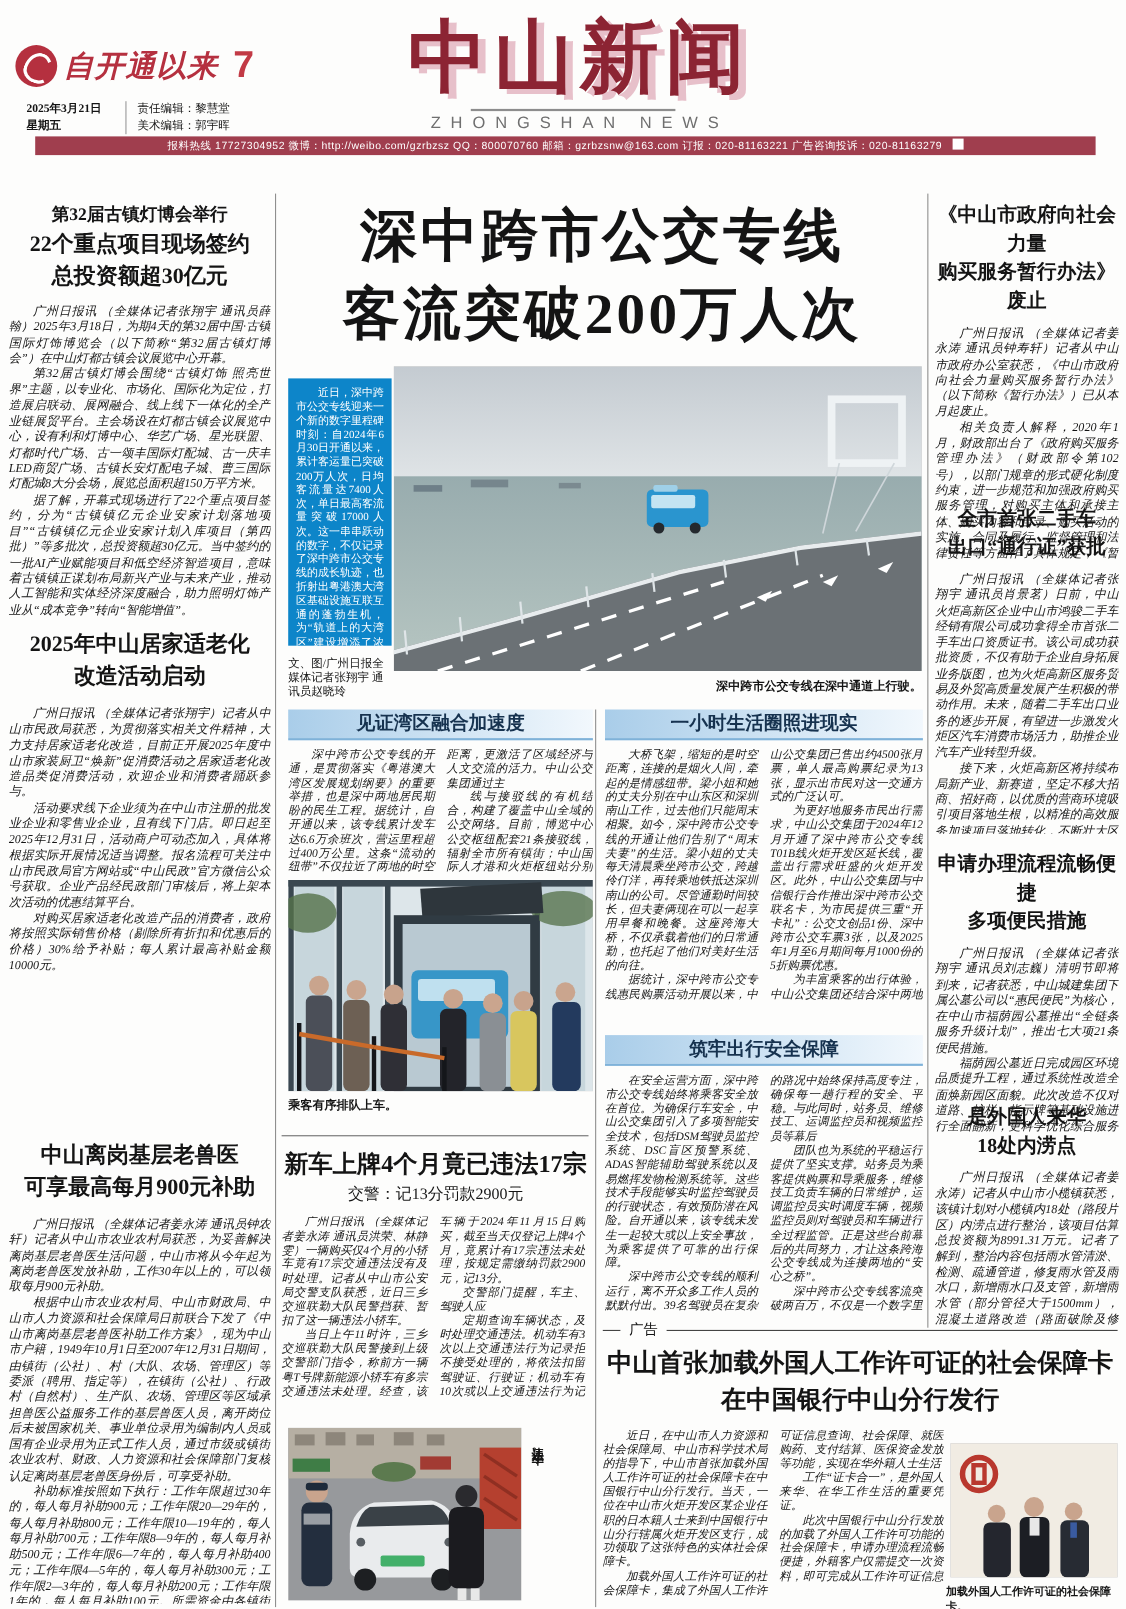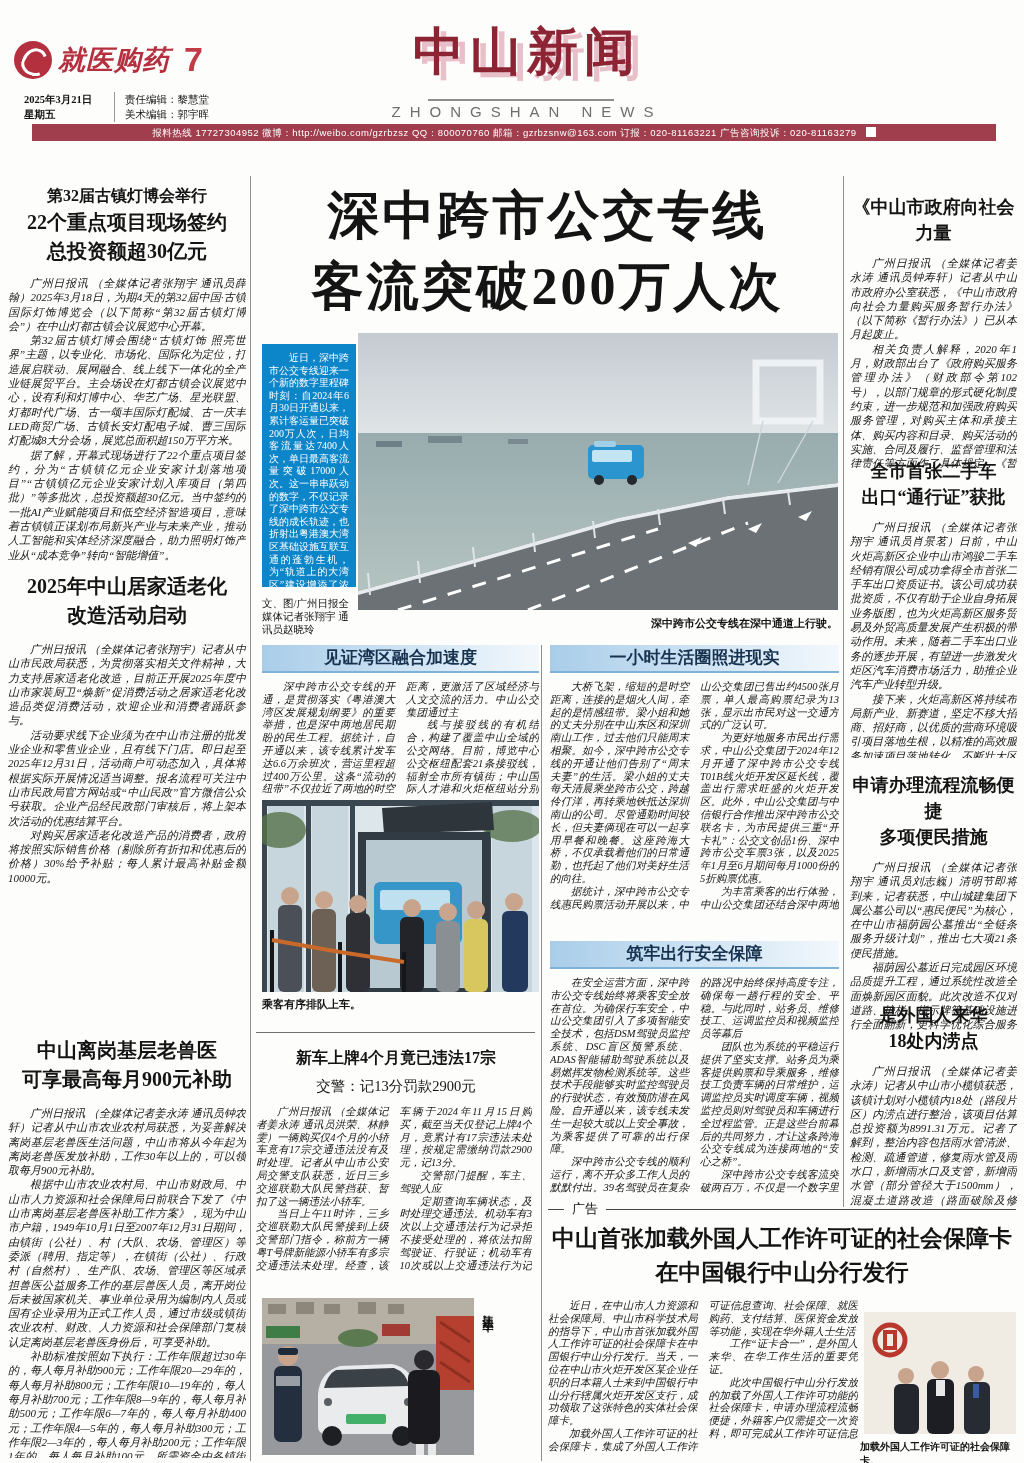--- a/index.html
+++ b/index.html
@@ -6,21 +6,21 @@
   .page{position:relative;width:1024px;height:1463px;background:#fdfdfc;margin:0 auto;overflow:hidden;
         font-family:"Liberation Serif","DejaVu Serif",serif;color:#141414;}
   
   .brand{position:absolute;left:14px;top:40px;display:flex;align-items:center;}
   .emblem{width:38px;height:38px;border-radius:50%;background:#b5303f;position:relative;flex:0 0 auto;}
   .emblem::after{content:"";position:absolute;left:8px;top:7px;width:20px;height:22px;border:3px solid #fff;border-radius:50% 50% 50% 50%/60% 60% 40% 40%;border-right-color:transparent;transform:rotate(20deg);}
   .brand-name{font-size:27px;font-weight:bold;font-style:italic;color:#b5303f;margin-left:6px;letter-spacing:1px;}
   .page-no{font-size:34px;font-weight:bold;color:#c23a45;margin-left:14px;font-family:"Liberation Sans",sans-serif;}
   .dateblock{position:absolute;left:24px;top:92px;font-size:10.5px;line-height:15px;font-weight:bold;}
   .editors{position:absolute;left:114px;top:92px;font-size:10.5px;line-height:15px;border-left:1px solid #999;padding-left:10px;}
-  .masthead{position:absolute;left:312px;top:6px;width:430px;text-align:center;font-size:51px;font-weight:900;
+  .masthead{position:absolute;left:312px;top:6px;width:430px;text-align:center;font-size:72px;font-weight:900;
             color:#8c2433;letter-spacing:6px;text-shadow:7px 5px 0 #e7c0ca;line-height:92px;}
   .mast-line{position:absolute;left:428px;top:99px;width:186px;height:2px;background:#8d8d8d;}
   .mast-en{position:absolute;left:312px;top:103px;width:430px;text-align:center;font-size:15px;color:#6f6f6f;
            letter-spacing:9px;font-family:"Liberation Sans",sans-serif;}
   .hotline{position:absolute;left:32px;top:124px;width:964px;height:17px;background:#a03e4e;color:#fff;
            font-size:9.5px;line-height:17px;text-align:center;font-family:"Liberation Sans",sans-serif;letter-spacing:.5px;}
   .hotline .micon{display:inline-block;width:10px;height:10px;background:#fff;margin-left:6px;vertical-align:-1px;}
   
   .vline{position:absolute;width:1px;background:#8f8f8f;}
   .hline{position:absolute;height:1px;background:#6f6f6f;}
@@ -51,21 +51,21 @@
   .ad-label-row .rl{height:1px;background:#444;}
   .ad-head{position:absolute;left:548px;top:1222px;width:468px;text-align:center;font-size:23px;font-weight:900;line-height:34px;}
 </style>
 </head>
 <body>
 
 <div class="page">
 
   <div class="brand">
     <span class="emblem"></span>
-    <span class="brand-name">就医购药</span>
+    <span class="brand-name">自开通以来</span>
     <span class="page-no">7</span>
   </div>
   <div class="dateblock">
     <div>2025年3月21日</div>
     <div>星期五</div>
   </div>
   <div class="editors">
     <div>责任编辑：黎慧堂</div>
     <div>美术编辑：郭宇晖</div>
   </div>
@@ -248,21 +248,21 @@
     <div class="band">筑牢出行安全保障</div>
     <div class="news cols2" style="height:222px;margin-top:8px;font-size:10.5px;line-height:12.8px;">
       <p>在安全运营方面，深中跨市公交专线始终将乘客安全放在首位。为确保行车安全，中山公交集团引入了多项智能安全技术，包括DSM驾驶员监控系统、DSC盲区预警系统、ADAS智能辅助驾驶系统以及易燃挥发物检测系统等。这些技术手段能够实时监控驾驶员的行驶状态，有效预防潜在风险。自开通以来，该专线未发生一起较大或以上安全事故，为乘客提供了可靠的出行保障。</p>
       <p>深中跨市公交专线的顺利运行，离不开众多工作人员的默默付出。39名驾驶员在复杂的路况中始终保持高度专注，确保每一趟行程的安全、平稳。与此同时，站务员、维修技工、运调监控员和视频监控员等幕后</p>
       <p>团队也为系统的平稳运行提供了坚实支撑。站务员为乘客提供购票和导乘服务，维修技工负责车辆的日常维护，运调监控员实时调度车辆，视频监控员则对驾驶员和车辆进行全过程监管。正是这些台前幕后的共同努力，才让这条跨海公交专线成为连接两地的“安心之桥”。</p>
       <p>深中跨市公交专线客流突破两百万，不仅是一个数字里程碑，更是大湾区交通一体化进程中的重要一步。未来，深中两地运营单位将继续深化合作，以建设“轨道上的大湾区”为契机，不断提升深中跨市公交专线服务水平，为粤港澳大湾区的高质量发展注入更多活力，继续书写湾区融合的新篇章。</p>
     </div>
   </div>
 
   <div style="position:absolute;left:256px;top:1042px;width:280px;">
-    <div class="atitle" style="font-size:16px;line-height:32px;">新车上牌4个月竟已违法17宗</div>
+    <div class="atitle" style="font-size:22px;line-height:32px;">新车上牌4个月竟已违法17宗</div>
     <div class="atitle" style="font-size:14.5px;line-height:24px;font-weight:normal;">交警：记13分罚款2900元</div>
     <div class="news cols2" style="height:178px;margin-top:8px;width:276px;font-size:10.5px;line-height:12.8px;">
       <p>广州日报讯 （全媒体记者姜永涛 通讯员洪荣、林静雯）一辆购买仅4个月的小轿车竟有17宗交通违法没有及时处理。记者从中山市公安局交警支队获悉，近日三乡交巡联勤大队民警挡获、暂扣了这一辆违法小轿车。</p>
       <p>当日上午11时许，三乡交巡联勤大队民警接到上级交警部门指令，称前方一辆粤T号牌新能源小轿车有多宗交通违法未处理。经查，该车辆于2024年11月15日购买，截至当天仅登记上牌4个月，竟累计有17宗违法未处理，按规定需缴纳罚款2900元，记13分。</p>
       <p>交警部门提醒，车主、驾驶人应</p>
       <p>定期查询车辆状态，及时处理交通违法。机动车有3次以上交通违法行为记录拒不接受处理的，将依法扣留驾驶证、行驶证；机动车有10次或以上交通违法行为记录拒不接受处理的，将依法扣留车辆及驾驶证、行驶证，直至相关交通违法行为处理完毕。</p>
 
     </div>
   </div>
 
@@ -304,22 +304,23 @@
       <g>
         <circle cx="162" cy="62" r="10" fill="#2a2a2e"></circle>
         <rect x="146" y="72" width="32" height="74" rx="8" fill="#1b1b1f"></rect>
         <rect x="154" y="146" width="8" height="11" fill="#e8e8e8"></rect>
           <rect x="166" y="146" width="8" height="11" fill="#e8e8e8"></rect>
       </g>
     </svg>
   </div>
   <div class="vcap" style="left:480px;top:1306px;">违法小车。</div>
 
-  <div style="position:absolute;left:850px;top:194px;width:167px;">
+  <div style="position:absolute;left:850px;top:182px;width:167px;">
     <div class="atitle rt">《中山市政府向社会力量</div>
+    <div class="atitle rt">购买服务暂行办法》废止</div>
     <div class="news" style="height:212px;margin-top:10px;">
       <p>广州日报讯 （全媒体记者姜永涛 通讯员钟寿轩）记者从中山市政府办公室获悉，《中山市政府向社会力量购买服务暂行办法》（以下简称《暂行办法》）已从本月起废止。</p>
       <p>相关负责人解释，2020年1月，财政部出台了《政府购买服务管理办法》（财政部令第102号），以部门规章的形式硬化制度约束，进一步规范和加强政府购买服务管理，对购买主体和承接主体、购买内容和目录、购买活动的实施、合同及履行、监督管理和法律责任等方面作了具体规定，《暂行办法》已与上级制度不相适应。经研究，决定废止《暂行办法》。</p>
     </div>
   </div>
 
   <div style="position:absolute;left:850px;top:458px;width:167px;">
     <div class="atitle rt">全市首张二手车</div>
     <div class="atitle rt">出口“通行证”获批</div>
     <div class="news" style="height:238px;margin-top:10px;">

